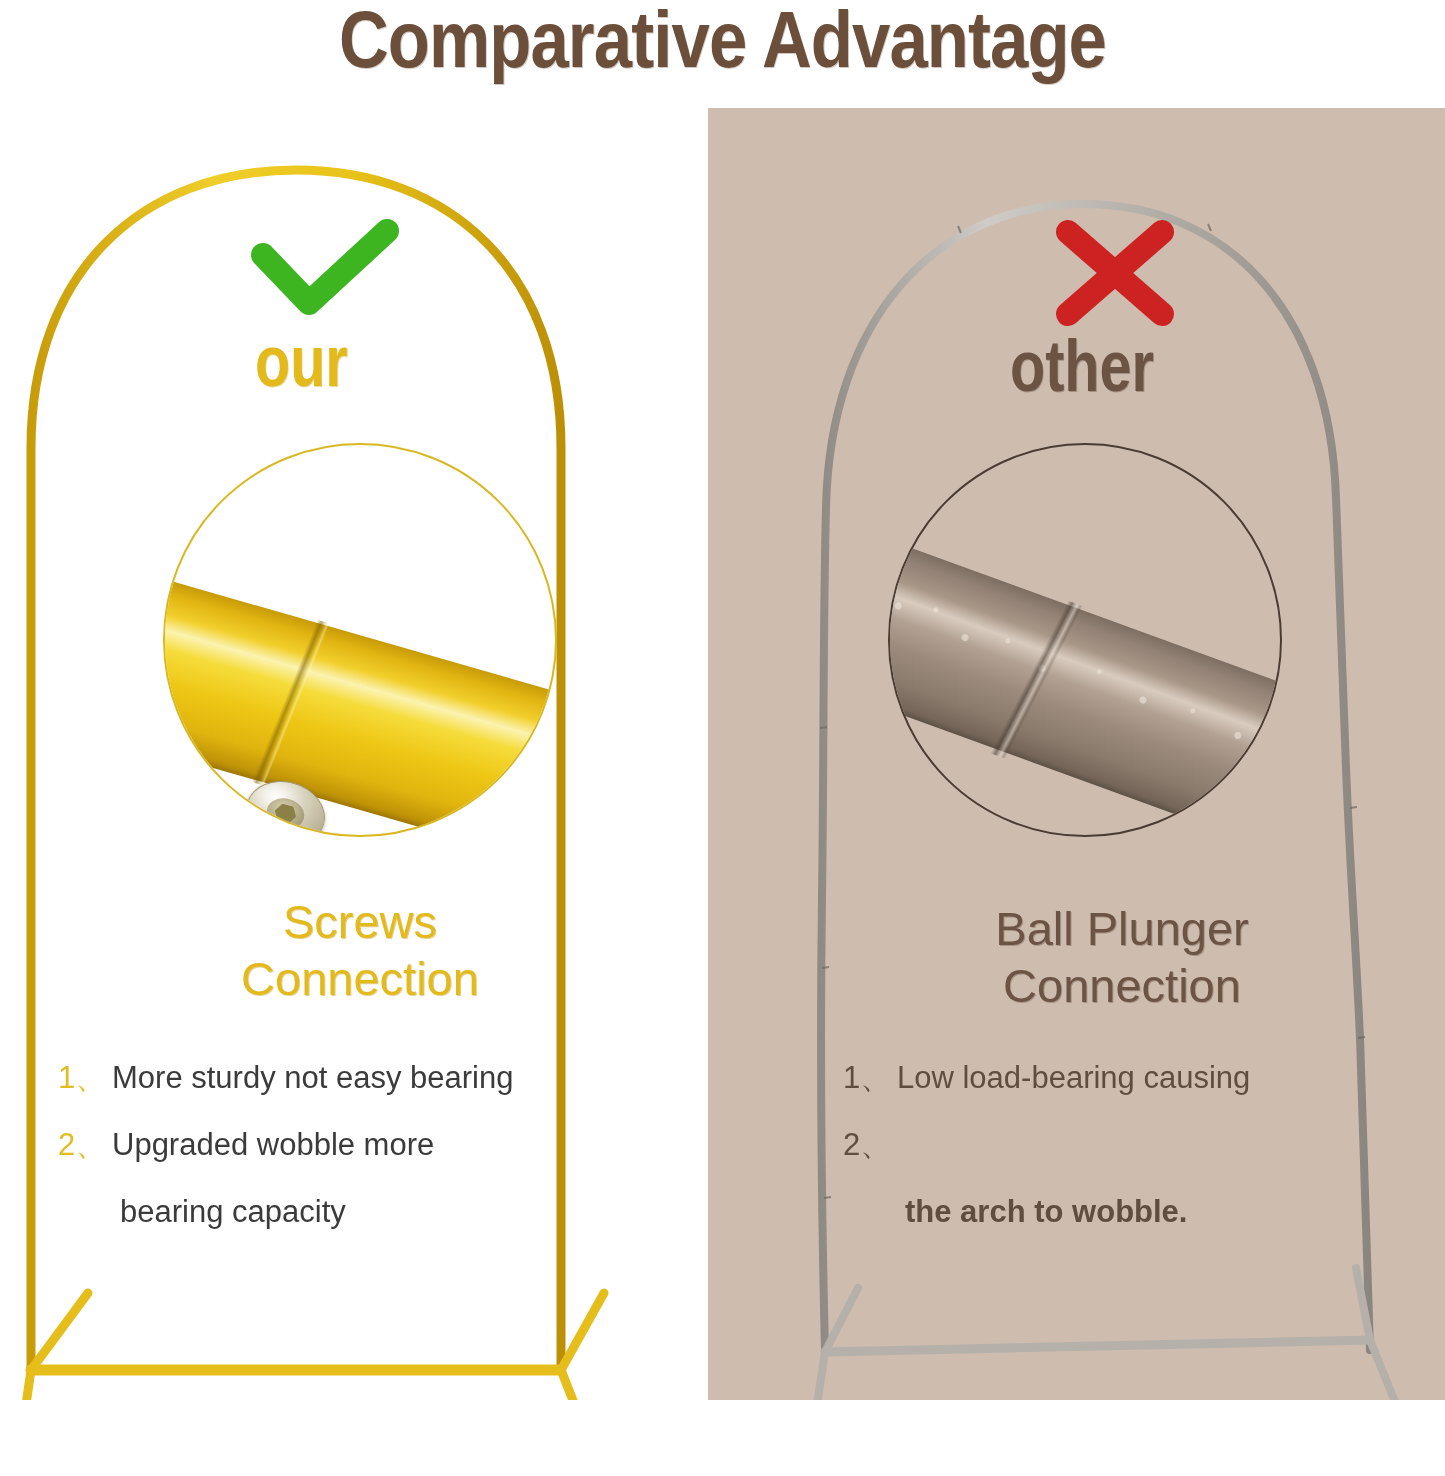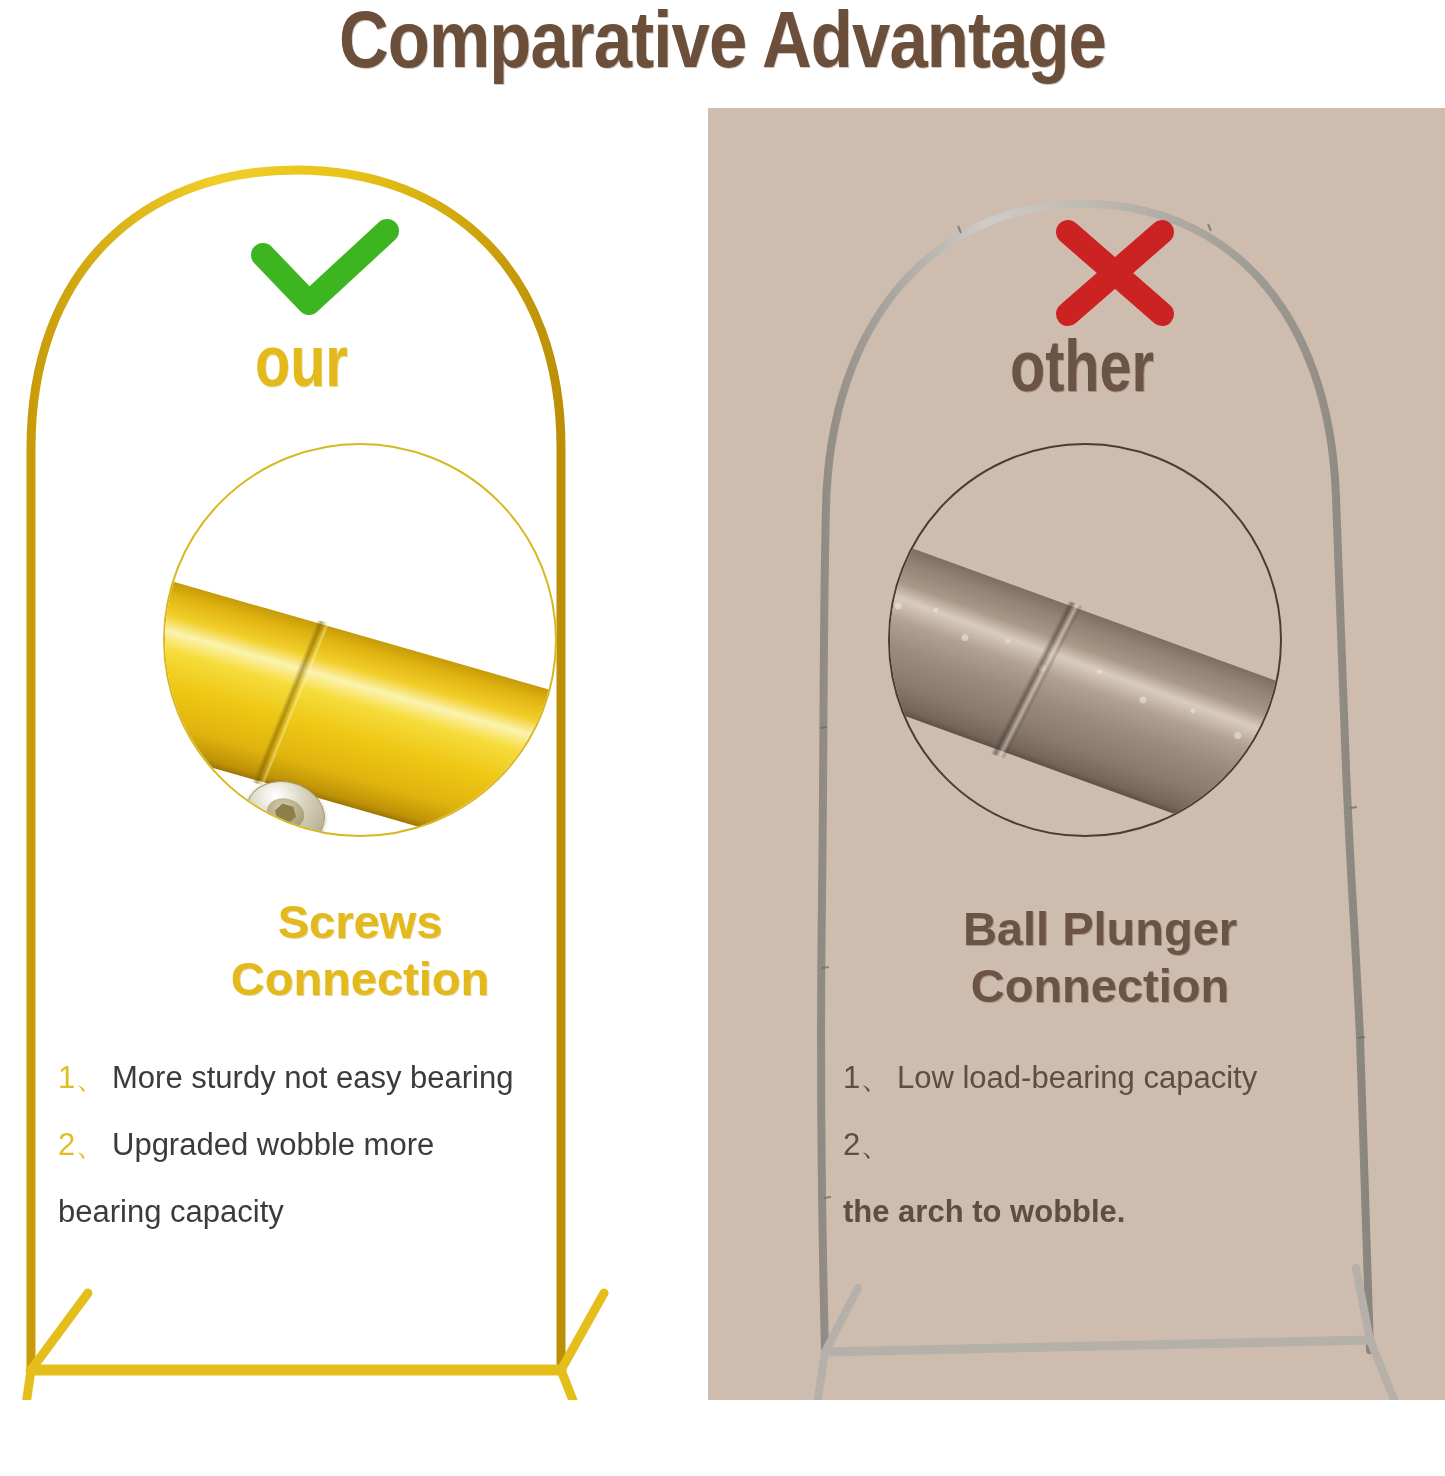--- a/index.html
+++ b/index.html
@@ -264,34 +264,34 @@
       #E8DDCF 0%, #CABCAC 26%, #A89684 52%, #7E6E5E 78%, #53463A 100%);
     box-shadow: inset 0 -3px 6px rgba(30,22,16,.55), 0 1px 3px rgba(40,30,20,.4);
     border: 2px solid #4A3E33;
   }
 
   
   .conn-heading {
     position: absolute;
     text-align: center;
     font-family: "Liberation Sans", sans-serif;
-    font-weight: bold;
+    font-weight: normal;
     font-size: 47px;
     line-height: 1.22;
     white-space: pre-line;
   }
   .conn-left {
     left: 80px;
     top: 893px;
     width: 560px;
     color: #E3B91C;
     text-shadow: 1px 1px 0 rgba(195,155,15,.45);
   }
   .conn-right {
-    left: 830px;
+    left: 852px;
     top: 900px;
     width: 540px;
     color: #6B5444;
     text-shadow: 1px 1px 0 rgba(90,70,55,.35);
   }
 
   
   .bullets {
     position: absolute;
     font-family: "Liberation Sans", sans-serif;
@@ -312,20 +312,21 @@
     font-size: 31px;
   }
   .bullets-left .bullet-num  { color: #E0BE22; }
   .bullets-right .bullet-num { color: #5F4D3F; }
   .bullet-text {
     flex: 1 1 auto;
   }
   .bullets-left .bullet-text  { color: #3B3B3B; }
   .bullets-right .bullet-text { color: #5F4D3F; }
   .bullet-cont {
+    margin-left: 62px;
     margin-bottom: 30px;
   }
   .bullets-left .bullet-cont  { color: #3B3B3B; }
   .bullets-right .bullet-cont { color: #5F4D3F; font-weight: bold; }
 </style>
 </head>
 <body>
 
 <div id="stage">
 
@@ -445,21 +446,21 @@
     <div class="bullet-row">
       <span class="bullet-num">2、</span>
       <span class="bullet-text">Upgraded wobble more</span>
     </div>
     <div class="bullet-cont">bearing capacity</div>
   </div>
 
   <div class="bullets bullets-right">
     <div class="bullet-row">
       <span class="bullet-num">1、</span>
-      <span class="bullet-text">Low load-bearing capacity</span>
+      <span class="bullet-text">Low load-bearing causing</span>
     </div>
     <div class="bullet-row">
       <span class="bullet-num">2、</span>
     </div>
     <div class="bullet-cont">the arch to wobble.</div>
   </div>
 
 </div>
 
 </body></html>

